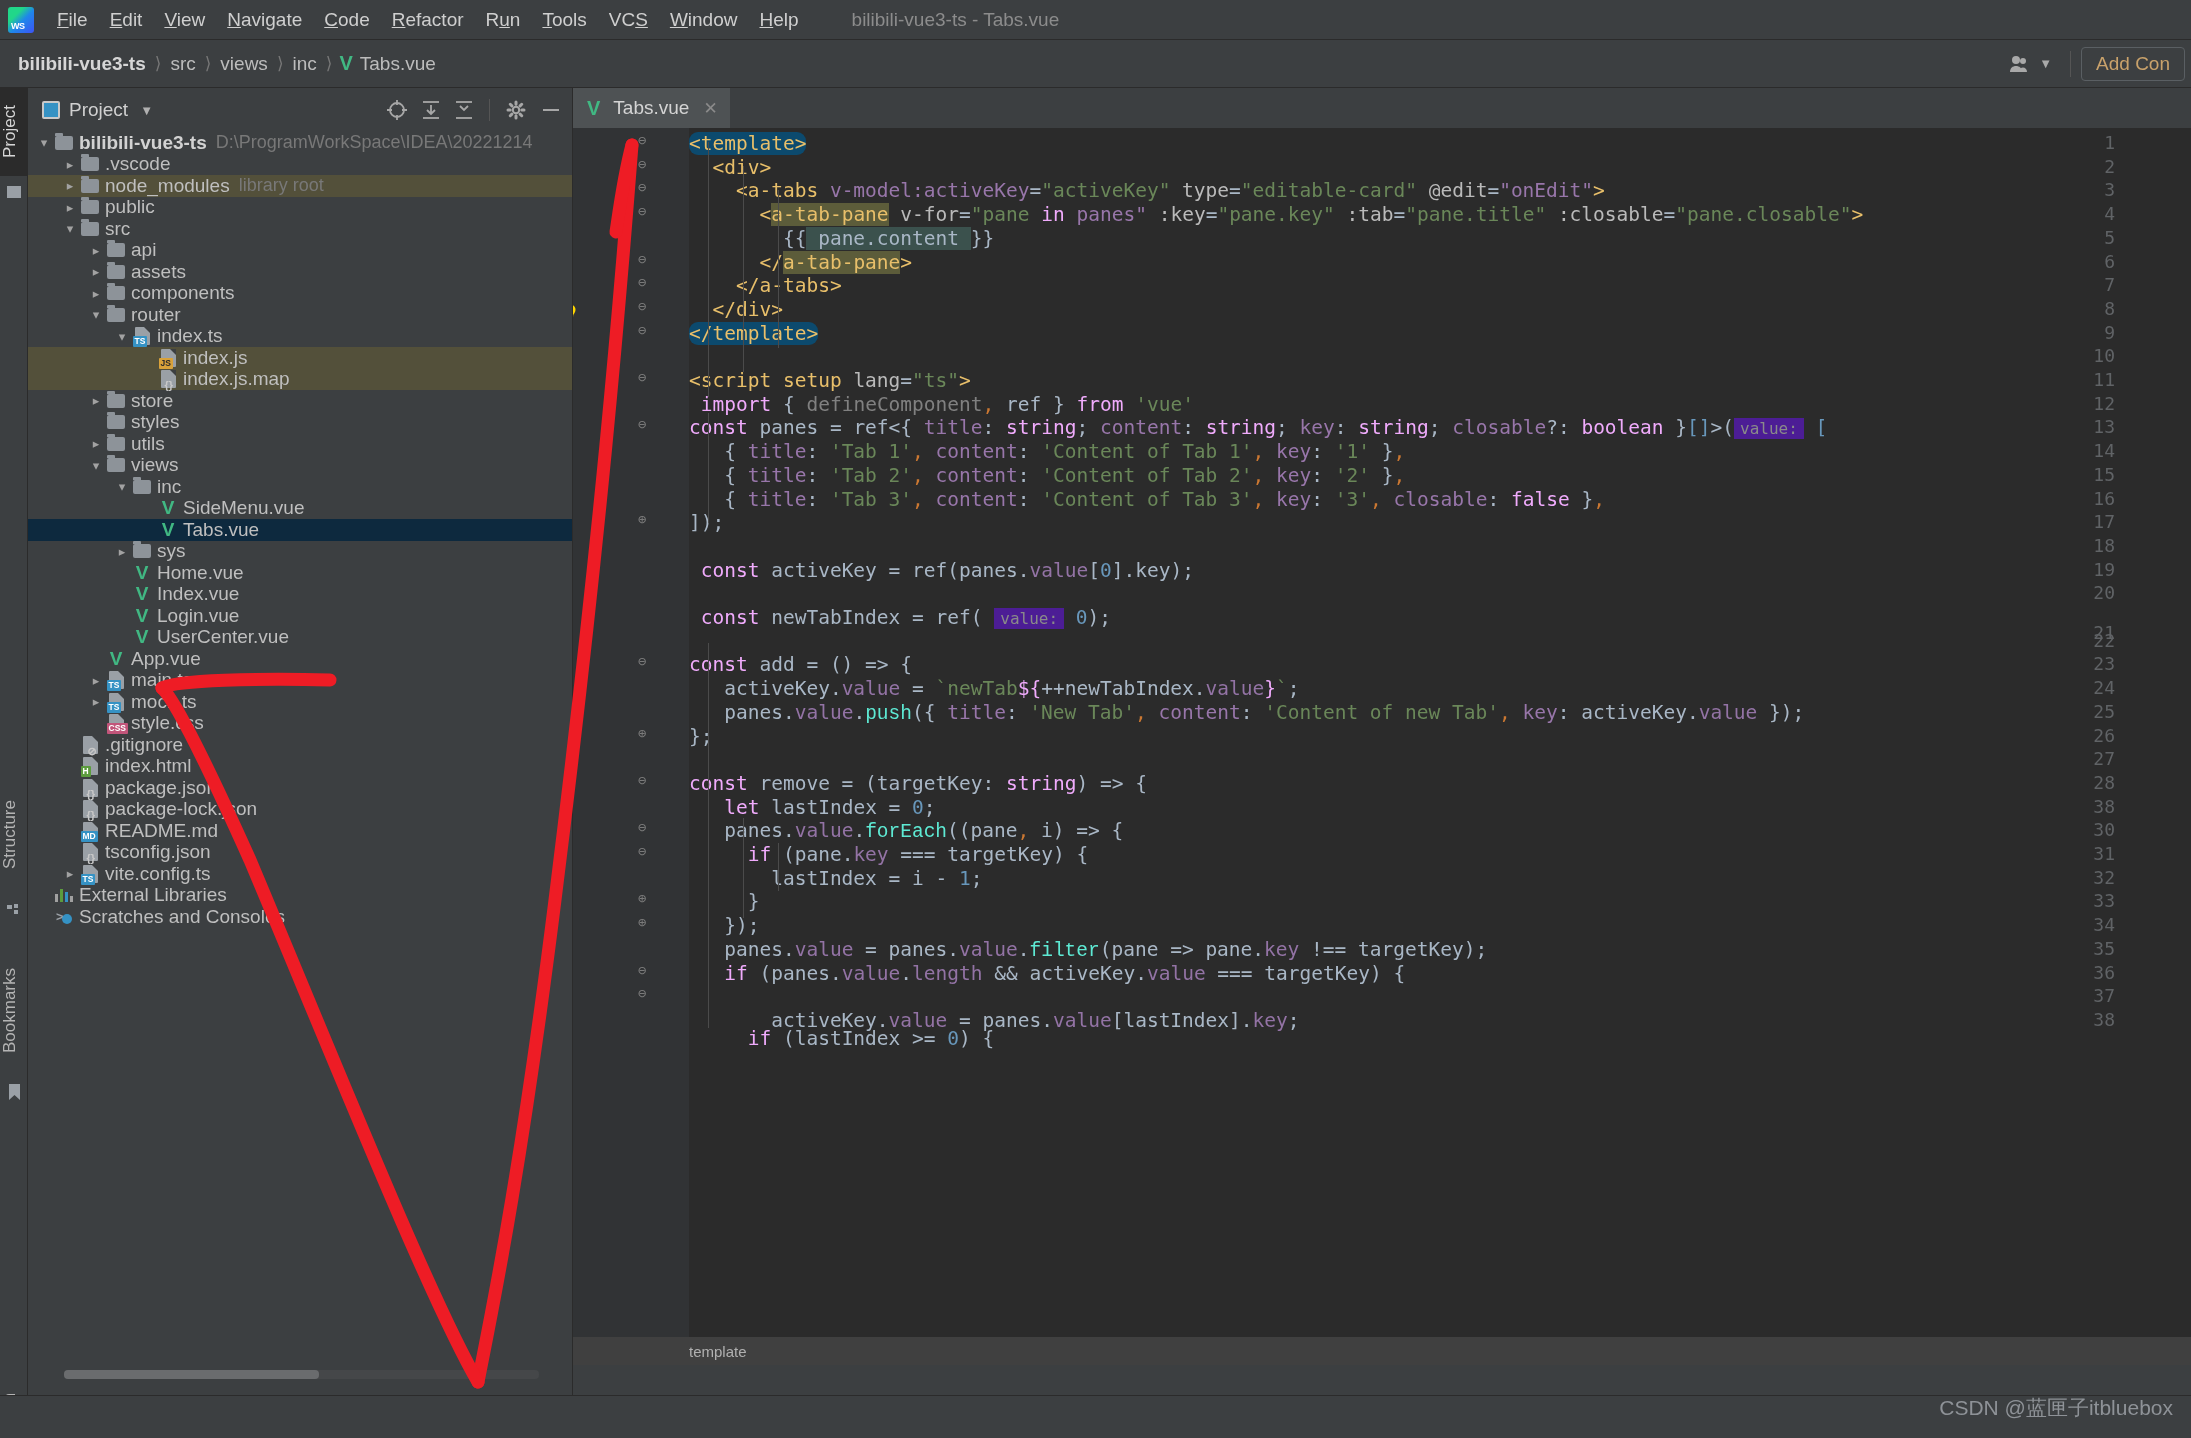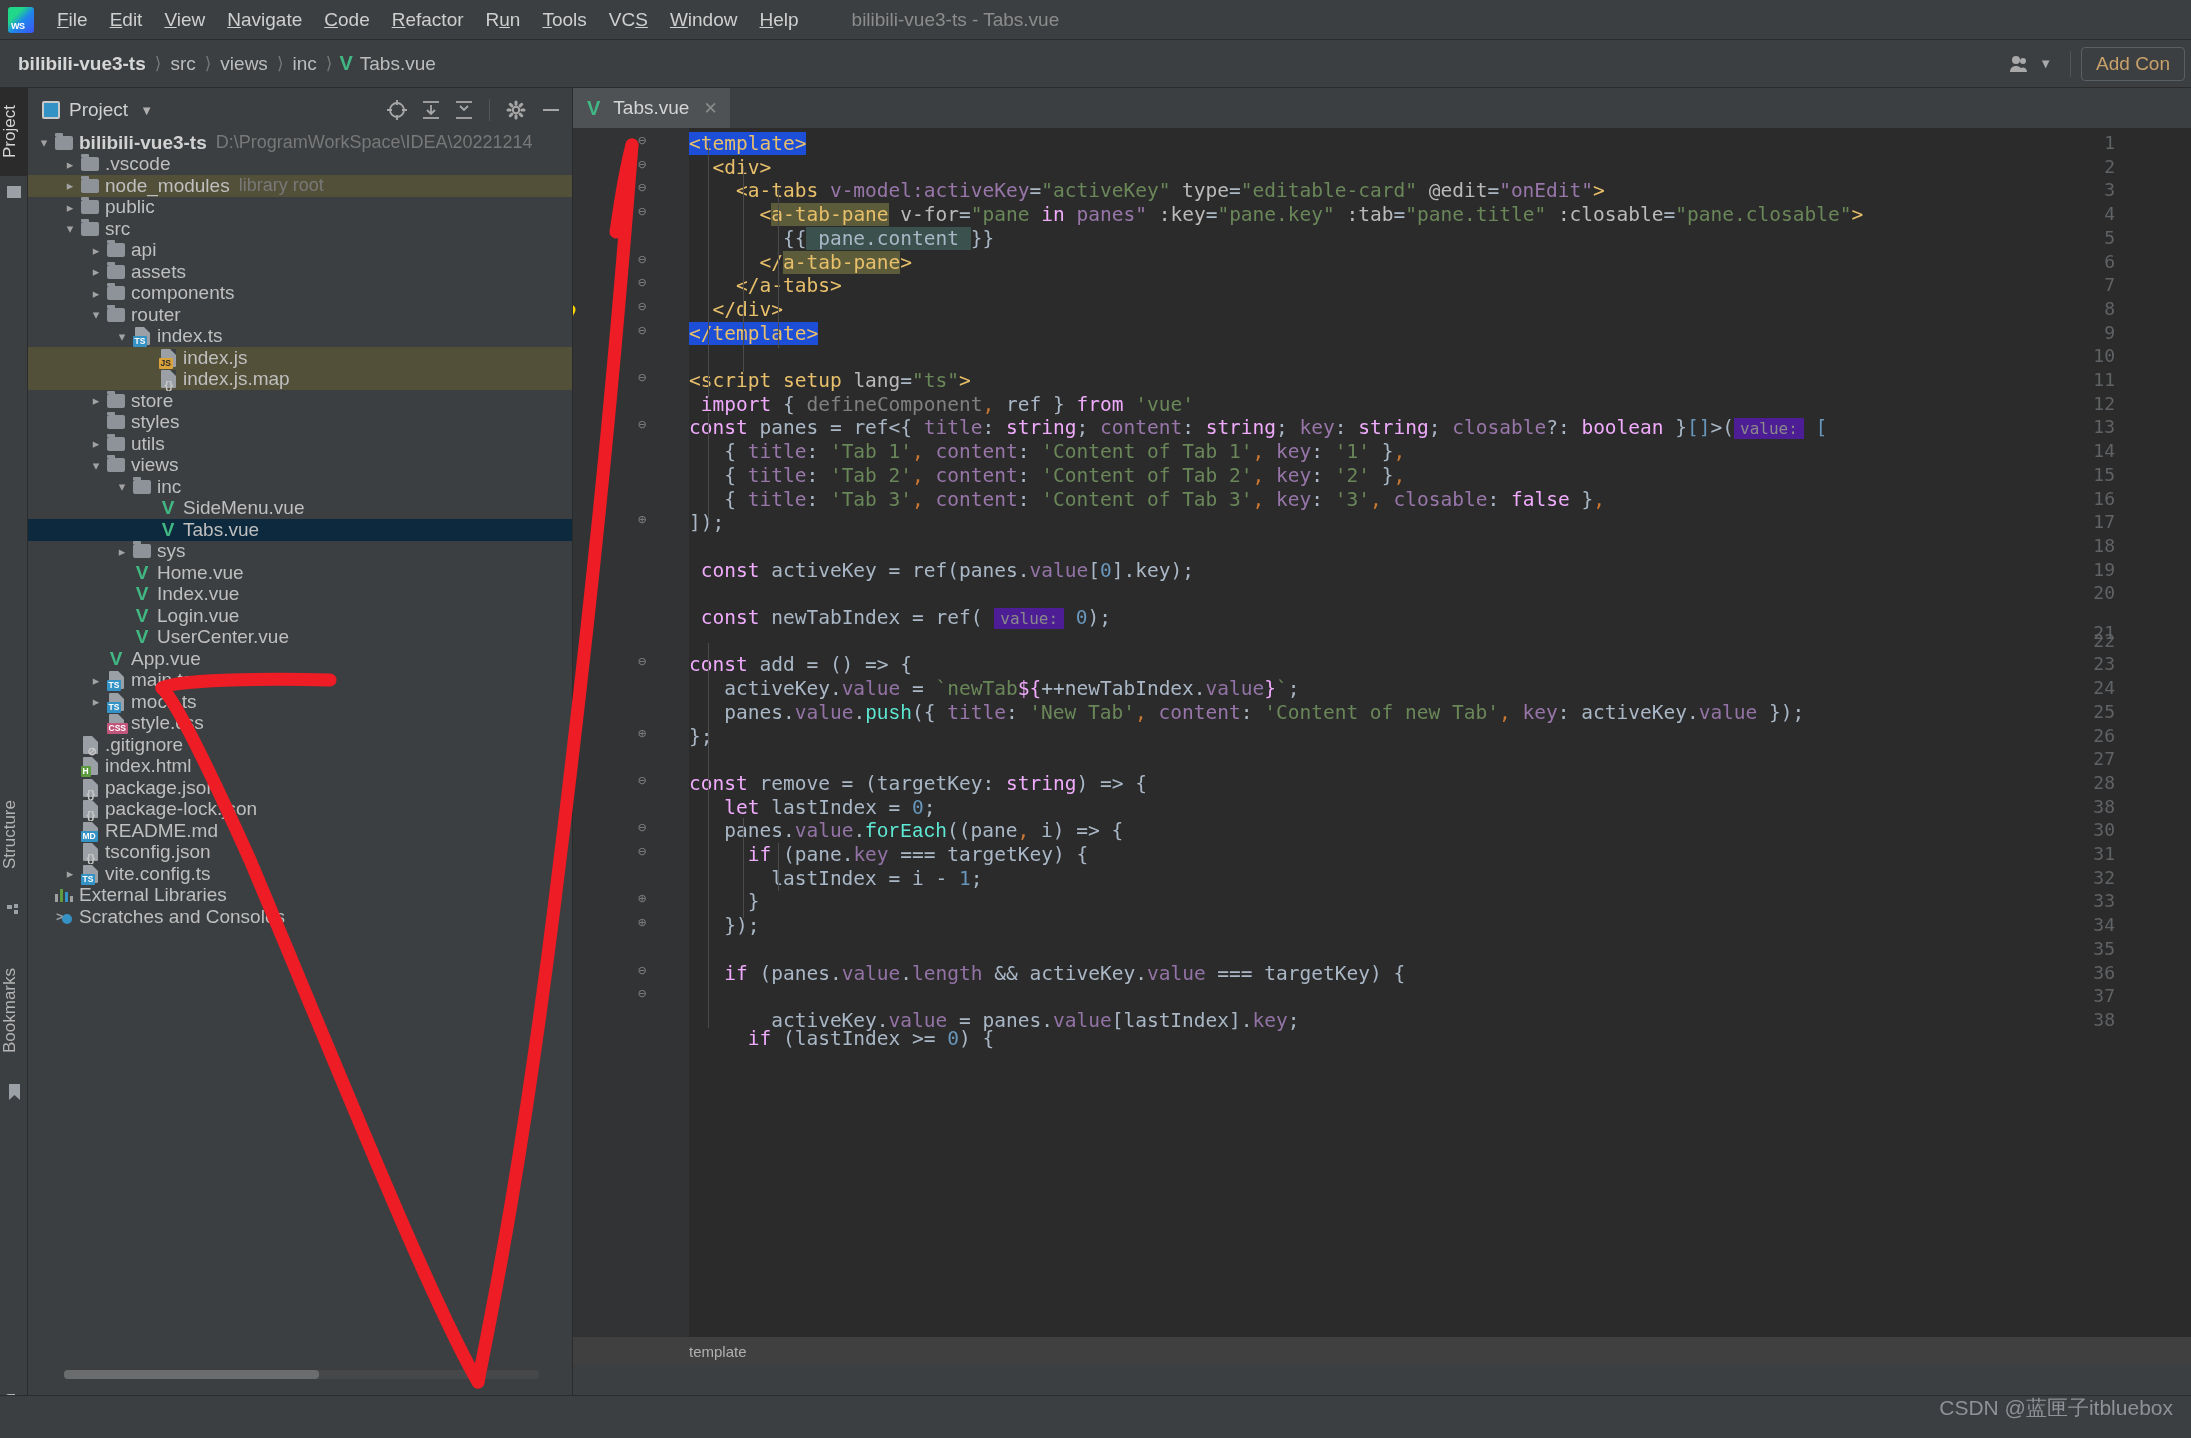--- a/index.html
+++ b/index.html
@@ -130,21 +130,21 @@
   .t-attr2  { color:#9876aa; }
   .t-str    { color:#6a8759; }
   .t-plain  { color:#a9b7c6; }
   .t-kw     { color:#f0abfc; }
   .t-num    { color:#6897bb; }
   .t-fn     { color:#5eead4;font-family:Liberation Mono, monospace; }
   .t-prop   { color:#9876aa; }
   .t-field  { color:#9373a5; }
   .t-comma  { color:#cc7832; }
   .t-gray   { color:#808080; }
-  .t-hl-tmpl{ color:#e8bf6a; background:#1d4ed8; }
+  .t-hl-tmpl{ color:#e8bf6a; background:#0c4a6e;border-radius:9px; }
   .t-hl-mus { background:#3b514d; color:#a9b7c6;margin-top:48px; }
   .inlay    { background:#4c1d95; color:#8a8a8a; border-radius:0; padding:1px 6px; font-size:16px; }
   .bulb { position:absolute; color:#f5c518; font-size:18px; }
 
   
   .ed-crumb { position:absolute; left:0; bottom:30px; width:100%; height:28px; background:#404040;
               display:flex; align-items:center; padding-left:116px; color:#b0b0b0; font-size:15px; }
   .ed-bottom { position:absolute; left:0; bottom:0; width:100%; height:30px; background:#3c3f41; }
 
   
@@ -671,20 +671,21 @@
           <div class="cline" style="top: 572.8px;"><span class="t-plain">   panes.</span><span class="t-field">value</span><span class="t-plain">.</span><span class="t-fn">push</span><span class="t-plain">({ </span><span class="t-prop">title</span><span class="t-plain">: </span><span class="t-str">'New Tab'</span><span class="t-comma">,</span><span class="t-plain"> </span><span class="t-prop">content</span><span class="t-plain">: </span><span class="t-str">'Content of new Tab'</span><span class="t-comma">,</span><span class="t-plain"> </span><span class="t-prop">key</span><span class="t-plain">: activeKey.</span><span class="t-field">value</span><span class="t-plain"> });</span></div>
           <div class="cline" style="top: 596.5px;"><span class="t-plain">};</span></div>
           <div class="cline" style="top: 620.2px;"></div>
           <div class="cline" style="top: 643.9px;"><span class="t-kw">const</span><span class="t-plain"> remove = (targetKey: </span><span class="t-kw">string</span><span class="t-plain">) =&gt; {</span></div>
           <div class="cline" style="top: 667.6px;"><span class="t-plain">   </span><span class="t-kw">let</span><span class="t-plain"> lastIndex = </span><span class="t-num">0</span><span class="t-plain">;</span></div>
           <div class="cline" style="top: 691.3px;"><span class="t-plain">   panes.</span><span class="t-field">value</span><span class="t-plain">.</span><span class="t-fn">forEach</span><span class="t-plain">((pane</span><span class="t-comma">,</span><span class="t-plain"> i) =&gt; {</span></div>
           <div class="cline" style="top: 715px;"><span class="t-plain">     </span><span class="t-kw">if</span><span class="t-plain"> (pane.</span><span class="t-field">key</span><span class="t-plain"> === targetKey) {</span></div>
           <div class="cline" style="top: 738.7px;"><span class="t-plain">       lastIndex = i - </span><span class="t-num">1</span><span class="t-plain">;</span></div>
           <div class="cline" style="top: 762.4px;"><span class="t-plain">     }</span></div>
           <div class="cline" style="top: 786.1px;"><span class="t-plain">   });</span></div>
+          <div class="cline" style="top: 809.8px;"><span class="t-plain">   panes.</span><span class="t-field">value</span><span class="t-plain"> = panes.</span><span class="t-field">value</span><span class="t-plain">.</span><span class="t-fn">filter</span><span class="t-plain">(pane =&gt; pane.</span><span class="t-field">key</span><span class="t-plain"> !== targetKey);</span></div>
           <div class="cline" style="top: 833.5px;"><span class="t-plain">   </span><span class="t-kw">if</span><span class="t-plain"> (panes.</span><span class="t-field">value</span><span class="t-plain">.</span><span class="t-field">length</span><span class="t-plain"> &amp;&amp; activeKey.</span><span class="t-field">value</span><span class="t-plain"> === targetKey) {</span></div>
           <div class="cline" style="top: 899px;"><span class="t-plain">     </span><span class="t-kw">if</span><span class="t-plain"> (lastIndex &gt;= </span><span class="t-num">0</span><span class="t-plain">) {</span></div>
           <div class="cline" style="top: 880.9px;"><span class="t-plain">       activeKey.</span><span class="t-field">value</span><span class="t-plain"> = panes.</span><span class="t-field">value</span><span class="t-plain">[lastIndex].</span><span class="t-field">key</span><span class="t-plain">;</span></div>
         </div>
 
       <div class="indent-guide" style="left:135px;top:14px;height:255px;"></div>
       <div class="indent-guide" style="left:170px;top:38px;height:206px;"></div>
       <div class="indent-guide" style="left:205px;top:62px;height:158px;"></div>
       <div class="indent-guide" style="left:135px;top:285px;height:110px;"></div>
       <div class="indent-guide" style="left:135px;top:515px;height:160px;"></div>

